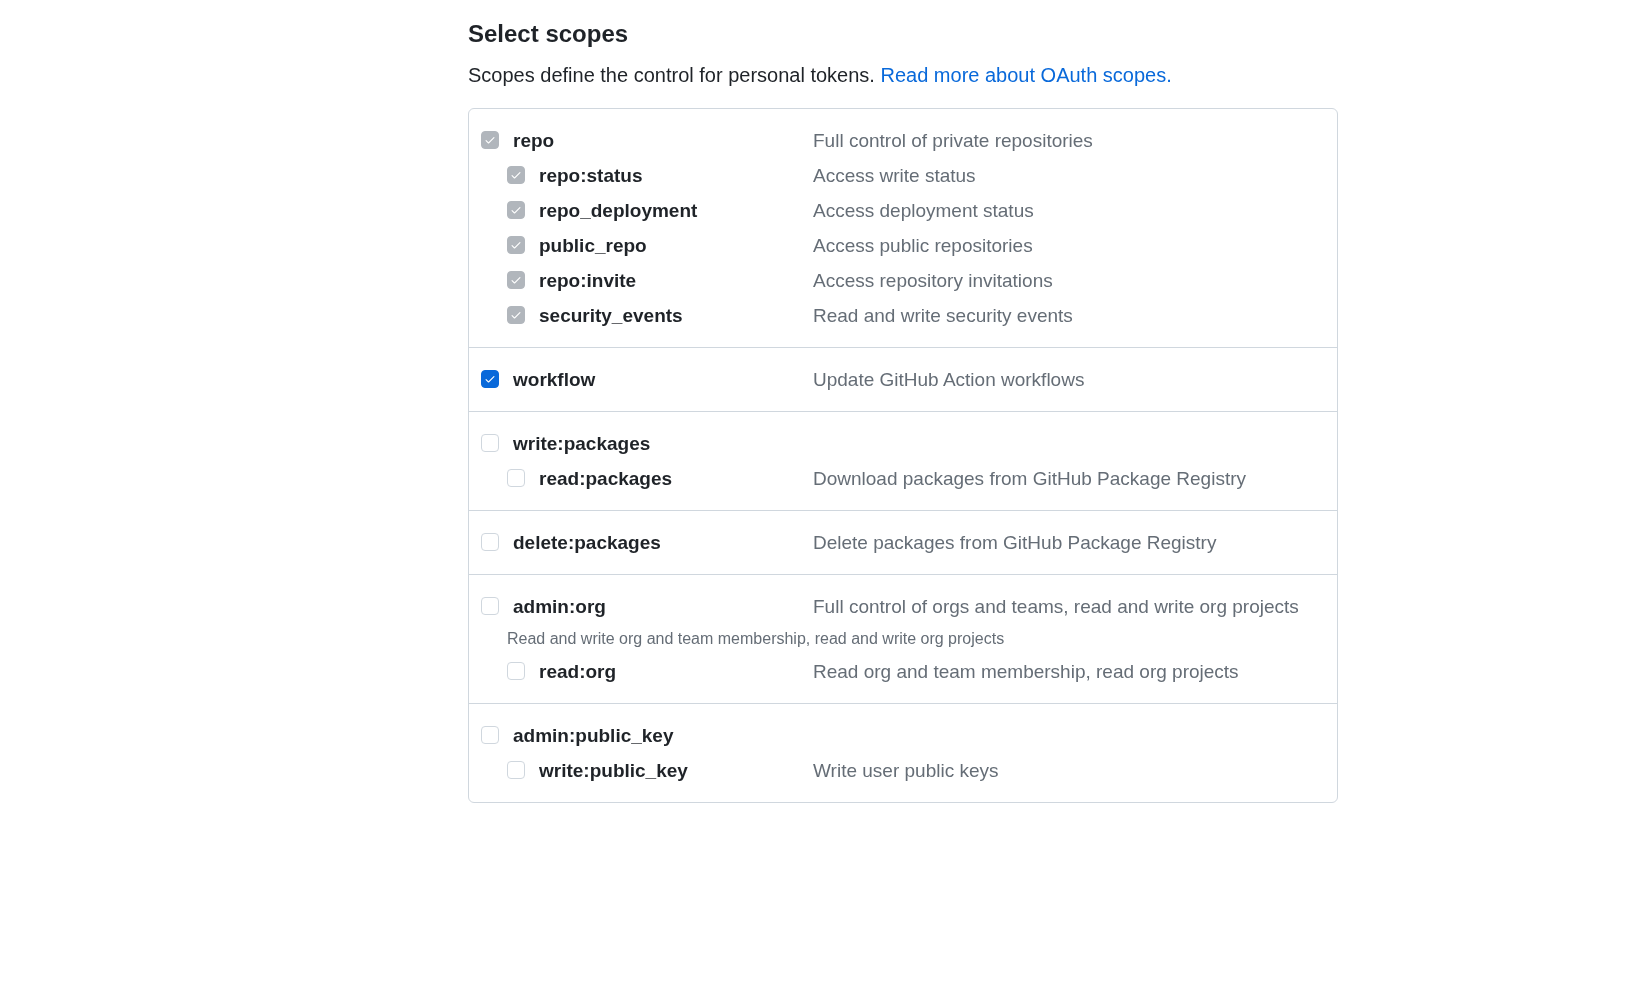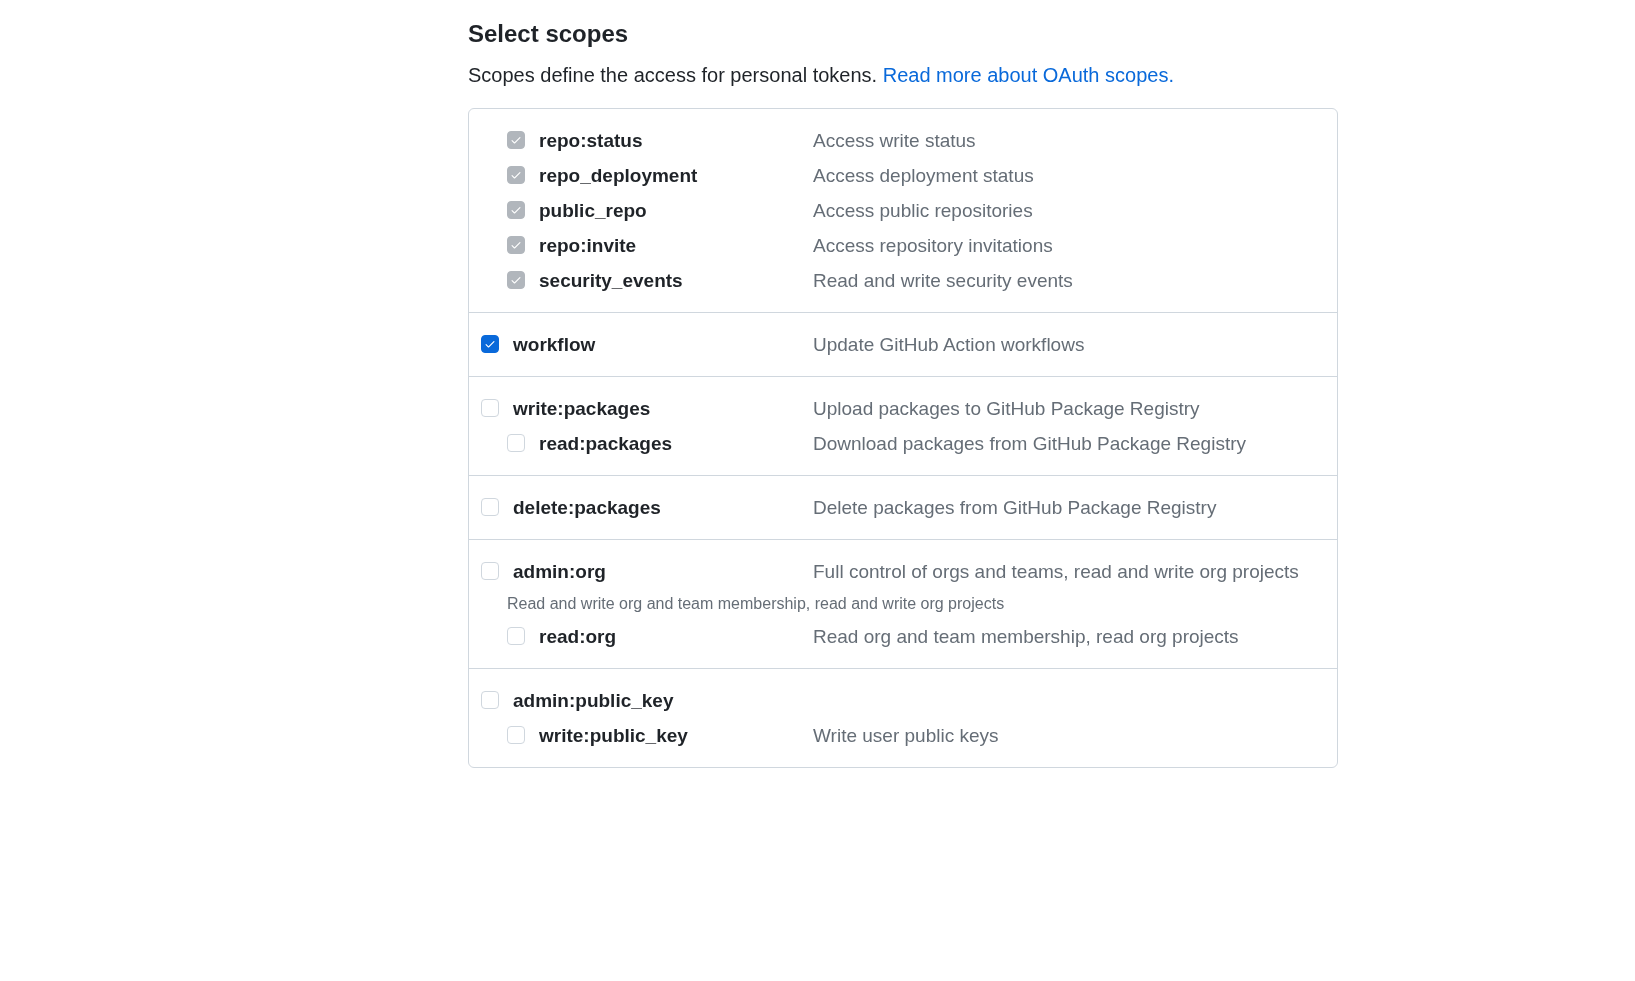--- a/index.html
+++ b/index.html
@@ -115,25 +115,36 @@
       padding-top: 6px;
       padding-bottom: 6px;
     }
   </style>
 </head>
 <body>
 
 <div class="container">
   <h2 class="section-title">Select scopes</h2>
   <p class="section-desc">
-    <span>Scopes define the access for personal tokens. </span><a href="#">Read more about OAuth scopes.</a>
+    <span>Scopes define the control for personal tokens. </span><a href="#">Read more about OAuth scopes.</a>
   </p>
 
   <div class="scopes-box" id="scopes-box">
       <div class="scope-group">
+        <div class="scope-row parent">
+          <div class="checkbox-wrap">
+            <span class="cbx disabled-checked">
+              <svg viewBox="0 0 16 16">
+                <path d="M13.78 4.22a.75.75 0 010 1.06l-7.25 7.25a.75.75 0 01-1.06 0L2.22 9.28a.75.75 0 011.06-1.06L6 10.94l6.72-6.72a.75.75 0 011.06 0z"></path>
+              </svg>
+            </span>
+          </div>
+          <div class="scope-label">repo</div>
+          <div class="scope-desc">Full control of private repositories</div>
+        </div>
         <div class="scope-row child">
           <div class="checkbox-wrap">
             <span class="cbx disabled-checked">
               <svg viewBox="0 0 16 16">
                 <path d="M13.78 4.22a.75.75 0 010 1.06l-7.25 7.25a.75.75 0 01-1.06 0L2.22 9.28a.75.75 0 011.06-1.06L6 10.94l6.72-6.72a.75.75 0 011.06 0z"></path>
               </svg>
             </span>
           </div>
           <div class="scope-label">repo:status</div>
           <div class="scope-desc">Access write status</div>
@@ -195,21 +206,20 @@
           <div class="scope-label">workflow</div>
           <div class="scope-desc">Update GitHub Action workflows</div>
         </div>
       </div>
       <div class="scope-group">
         <div class="scope-row parent">
           <div class="checkbox-wrap">
             <span class="cbx"></span>
           </div>
           <div class="scope-label">write:packages</div>
-          <div class="scope-desc">Upload packages to GitHub Package Registry</div>
         </div>
         <div class="scope-row child">
           <div class="checkbox-wrap">
             <span class="cbx"></span>
           </div>
           <div class="scope-label">read:packages</div>
           <div class="scope-desc">Download packages from GitHub Package Registry</div>
         </div>
       </div>
       <div class="scope-group">

